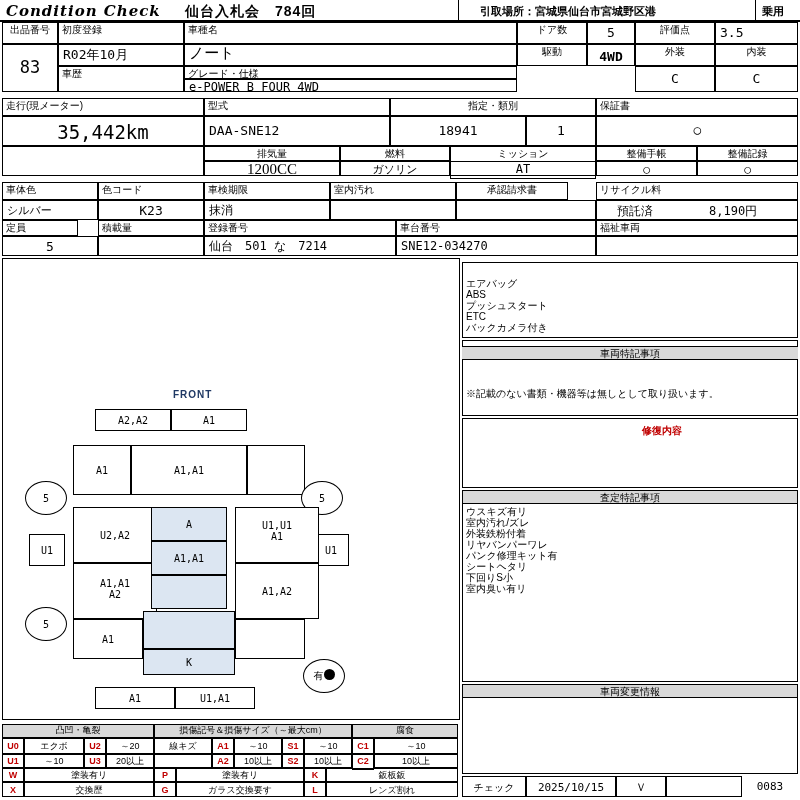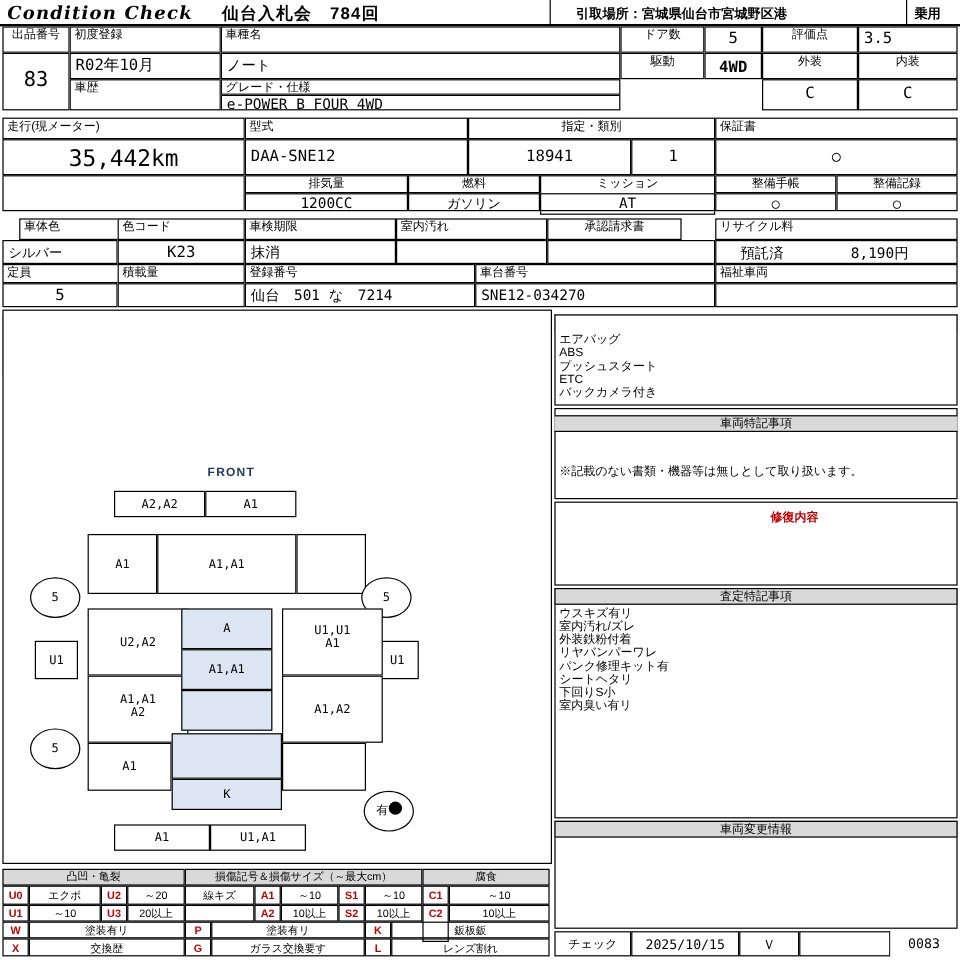--- a/index.html
+++ b/index.html
@@ -204,21 +204,21 @@
   </div>
 
   <div class="cell" style="left:58px;top:66px;width:126px;height:26px;">
     <div class="lbl">車歴</div>
   </div>
 
   <div class="cell" style="left:184px;top:22px;width:333px;height:22px;">
     <div class="lbl">車種名</div>
   </div>
   <div class="cell" style="left:184px;top:44px;width:333px;height:22px;">
-    <div class="val" style="font-size:12px;">ノート</div>
+    <div class="val" style="font-size:15px;font-family:Liberation Mono, monospace;">ノート</div>
   </div>
   <div class="cell" style="left:184px;top:66px;width:333px;height:13px;">
     <div class="lbl">グレード・仕様</div>
   </div>
   <div class="cell" style="left:184px;top:79px;width:333px;height:13px;">
     <div class="val" style="font-size:12px;padding-top:0;">e-POWER  B  FOUR  4WD</div>
   </div>
 
   <div class="cell" style="left:517px;top:22px;width:70px;height:22px;">
     <div class="lbl val-ctr">ドア数</div>
@@ -283,21 +283,21 @@
     <div class="lbl">保証書</div>
   </div>
   <div class="cell" style="left:596px;top:116px;width:202px;height:30px;">
     <div class="val val-ctr" style="font-size:12px;padding-top:6px;">◯</div>
   </div>
 
   <div class="cell" style="left:204px;top:146px;width:136px;height:15px;">
     <div class="lbl val-ctr">排気量</div>
   </div>
   <div class="cell" style="left:204px;top:161px;width:136px;height:15px;">
-    <div class="val val-ctr" style="font-size:12px;padding:0 2px;">1200CC</div>
+    <div class="val val-ctr" style="font-size:15px;padding:0 2px;font-family:Liberation Serif, serif;">1200CC</div>
   </div>
   <div class="cell" style="left:340px;top:146px;width:110px;height:15px;">
     <div class="lbl val-ctr">燃料</div>
   </div>
   <div class="cell" style="left:340px;top:161px;width:110px;height:15px;">
     <div class="val val-ctr" style="font-size:11px;padding:0 2px;">ガソリン</div>
   </div>
   <div class="cell" style="left:450px;top:146px;width:146px;height:33px;">
     <div class="lbl val-ctr">ミッション</div>
   </div>
@@ -310,21 +310,21 @@
   <div class="cell" style="left:596px;top:161px;width:101px;height:15px;">
     <div class="val val-ctr" style="font-size:11px;padding:0;">◯</div>
   </div>
   <div class="cell" style="left:697px;top:146px;width:101px;height:15px;">
     <div class="lbl val-ctr">整備記録</div>
   </div>
   <div class="cell" style="left:697px;top:161px;width:101px;height:15px;">
     <div class="val val-ctr" style="font-size:11px;padding:0;">◯</div>
   </div>
 
-  <div class="cell" style="left:16px;top:182px;width:96px;height:18px;">
+  <div class="cell" style="left:2px;top:182px;width:96px;height:18px;">
     <div class="lbl">車体色</div>
   </div>
   <div class="cell" style="left:2px;top:200px;width:96px;height:20px;">
     <div class="val" style="font-size:11px;padding-top:2px;">シルバー</div>
   </div>
   <div class="cell" style="left:98px;top:182px;width:106px;height:18px;">
     <div class="lbl">色コード</div>
   </div>
   <div class="cell" style="left:98px;top:200px;width:106px;height:20px;">
     <div class="val val-ctr" style="padding-top:2px;">K23</div>
@@ -352,21 +352,21 @@
   <div class="cell" style="left:596px;top:182px;width:202px;height:18px;">
     <div class="lbl">リサイクル料</div>
   </div>
   <div class="cell" style="left:596px;top:200px;width:202px;height:20px;">
     <div style="position:relative;height:100%;">
       <span class="val" style="position:absolute;left:16px;top:1px;font-size:12px;">預託済</span>
       <span class="val" style="position:absolute;left:108px;top:1px;font-size:12px;">8,190円</span>
     </div>
   </div>
 
-  <div class="cell" style="left:2px;top:220px;width:112px;height:16px;">
+  <div class="cell" style="left:2px;top:220px;width:76px;height:16px;">
     <div class="lbl">定員</div>
   </div>
   <div class="cell" style="left:2px;top:236px;width:96px;height:20px;">
     <div class="val val-ctr" style="padding-top:2px;">5</div>
   </div>
   <div class="cell" style="left:98px;top:220px;width:106px;height:16px;">
     <div class="lbl">積載量</div>
   </div>
   <div class="cell" style="left:98px;top:236px;width:106px;height:20px;">
     <div class="val"></div>
@@ -558,21 +558,21 @@
 
   <div class="lg lg-red" style="left:2px;top:754px;width:22px;height:14px;line-height:13px;">U1</div>
   <div class="lg" style="left:24px;top:754px;width:60px;height:14px;line-height:13px;">～10</div>
   <div class="lg lg-red" style="left:84px;top:754px;width:22px;height:14px;line-height:13px;">U3</div>
   <div class="lg" style="left:106px;top:754px;width:48px;height:14px;line-height:13px;">20以上</div>
   <div class="lg" style="left:154px;top:754px;width:58px;height:14px;line-height:13px;"></div>
   <div class="lg lg-red" style="left:212px;top:754px;width:22px;height:14px;line-height:13px;">A2</div>
   <div class="lg" style="left:234px;top:754px;width:48px;height:14px;line-height:13px;">10以上</div>
   <div class="lg lg-red" style="left:282px;top:754px;width:22px;height:14px;line-height:13px;">S2</div>
   <div class="lg" style="left:304px;top:754px;width:48px;height:14px;line-height:13px;">10以上</div>
-  <div class="lg lg-red" style="left:352px;top:754px;width:22px;height:31px;line-height:13px;">C2</div>
+  <div class="lg lg-red" style="left:352px;top:754px;width:22px;height:16px;line-height:13px;">C2</div>
   <div class="lg" style="left:374px;top:754px;width:84px;height:14px;line-height:13px;">10以上</div>
 
   <div class="lg lg-red" style="left:2px;top:768px;width:22px;height:14px;line-height:13px;">W</div>
   <div class="lg" style="left:24px;top:768px;width:130px;height:14px;line-height:13px;">塗装有リ</div>
   <div class="lg lg-red" style="left:154px;top:768px;width:22px;height:14px;line-height:13px;">P</div>
   <div class="lg" style="left:176px;top:768px;width:128px;height:14px;line-height:13px;">塗装有リ</div>
   <div class="lg lg-red" style="left:304px;top:768px;width:22px;height:14px;line-height:13px;">K</div>
   <div class="lg" style="left:326px;top:768px;width:132px;height:14px;line-height:13px;">鈑板鈑</div>
 
   <div class="lg lg-red" style="left:2px;top:782px;width:22px;height:15px;line-height:14px;">X</div>

